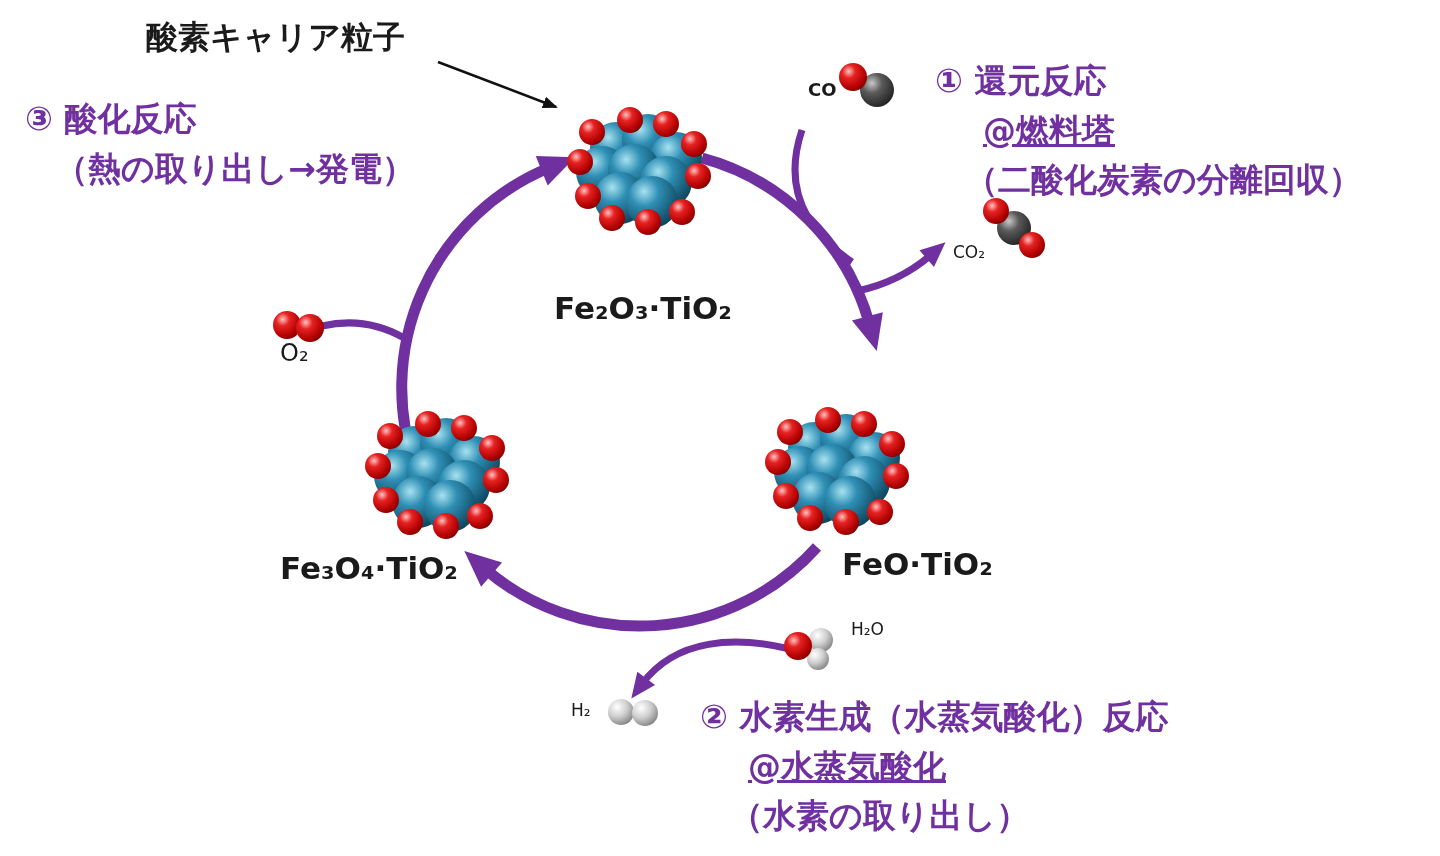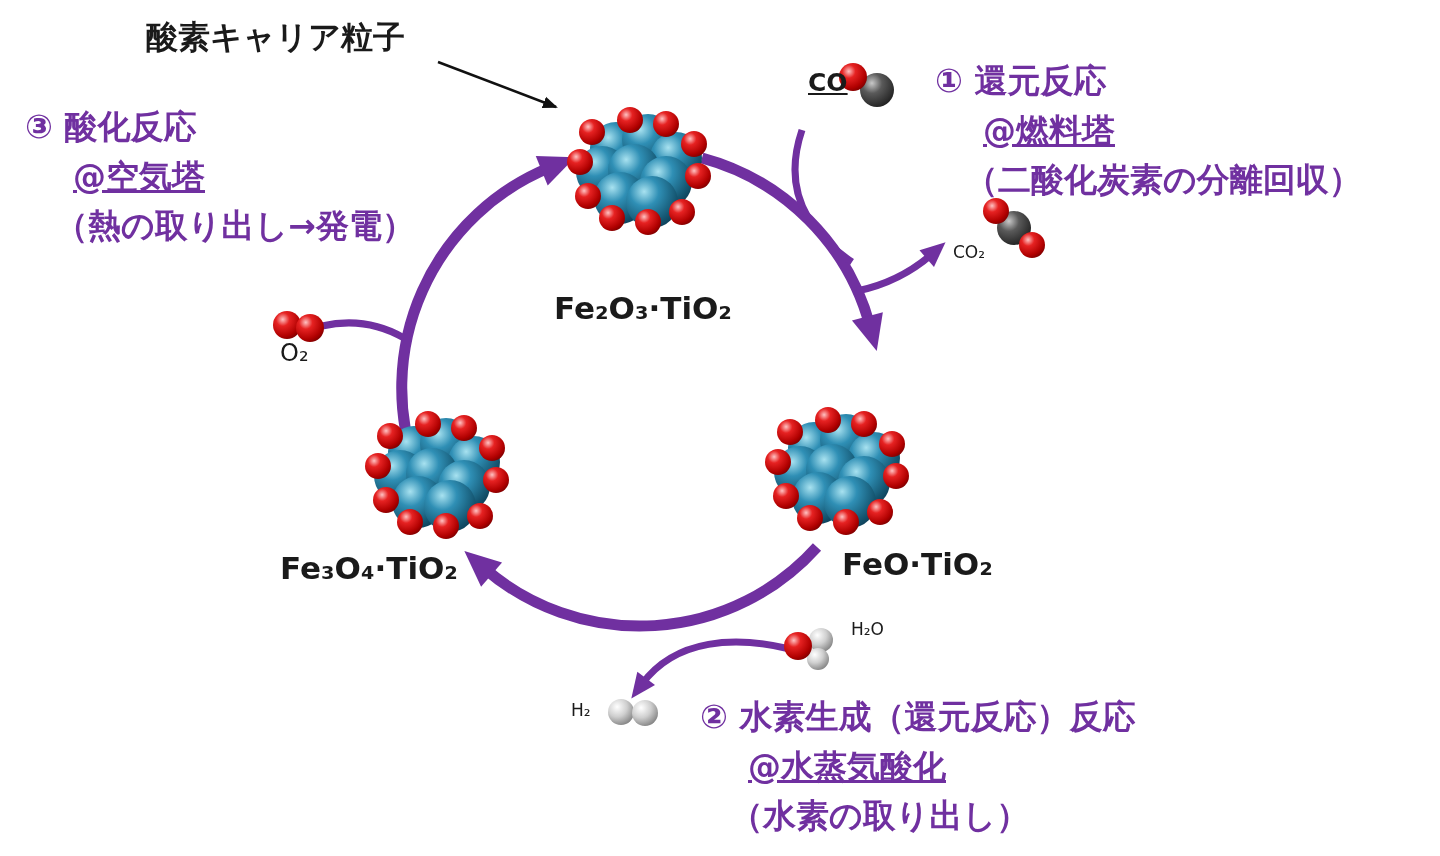--- a/index.html
+++ b/index.html
@@ -9,28 +9,28 @@
   .arc{fill:none;stroke:var(--accent,#7030A0);stroke-width:11;}
   .flow{fill:none;stroke:var(--accent,#7030A0);stroke-width:7;}
   .pointer{fill:none;stroke:#111;stroke-width:2.5;}
   .txt{position:absolute;white-space:nowrap;color:#1a1a1a;}
   .pointer-label{left:146px;top:16px;font-size:32px;font-weight:600;}
   .compound{font-size:31px;font-weight:600;}
   #lbl-fe2o3{left:554px;top:250px;margin-top:40px;}
   #lbl-feo{left:842px;top:546px;}
   #lbl-fe3o4{left:280px;top:550px;}
   .mol{font-size:17px;}
-  #lbl-co{left:808px;top:68px;font-size:25px;font-weight:700;text-decoration:underline;}
+  #lbl-co{left:808px;top:79px;font-size:18px;font-weight:700;}
   #lbl-co2{left:953px;top:242px;}
   #lbl-o2{left:280px;top:339px;font-size:24px;}
   #lbl-h2o{left:851px;top:619px;}
   #lbl-h2{left:571px;top:700px;}
   .annotation{position:absolute;color:var(--accent,#7030A0);font-size:33px;font-weight:700;line-height:1.5;white-space:nowrap;}
   #ann-reduction{left:935px;top:56px;}
-  #ann-oxidation{left:25px;top:94px;margin-top:8px;}
+  #ann-oxidation{left:25px;top:94px;}
   #ann-hydrogen{left:700px;top:692px;}
   .annotation .l2{margin-left:48px;text-decoration:underline;}
   .annotation .l3{margin-left:30px;}
 </style>
 </head>
 <body>
 
 <div id="canvas">
 
   <svg class="layer" width="1440" height="856" viewBox="0 0 1440 856">
@@ -177,23 +177,22 @@
   <div class="txt mol" id="lbl-h2">H₂</div>
 
   <div class="annotation" id="ann-reduction">
     <div class="l1">① 還元反応</div>
     <div class="l2">@燃料塔</div>
     <div class="l3">（二酸化炭素の分離回収）</div>
   </div>
 
   <div class="annotation" id="ann-oxidation">
     <div class="l1">③ 酸化反応</div>
-    <div class="l2">@空気塔</div>
     <div class="l3">（熱の取り出し→発電）</div>
   </div>
 
   <div class="annotation" id="ann-hydrogen">
-    <div class="l1">② 水素生成（還元反応）反応</div>
+    <div class="l1">② 水素生成（水蒸気酸化）反応</div>
     <div class="l2">@水蒸気酸化</div>
     <div class="l3">（水素の取り出し）</div>
   </div>
 
 </div>
 
 </body></html>

